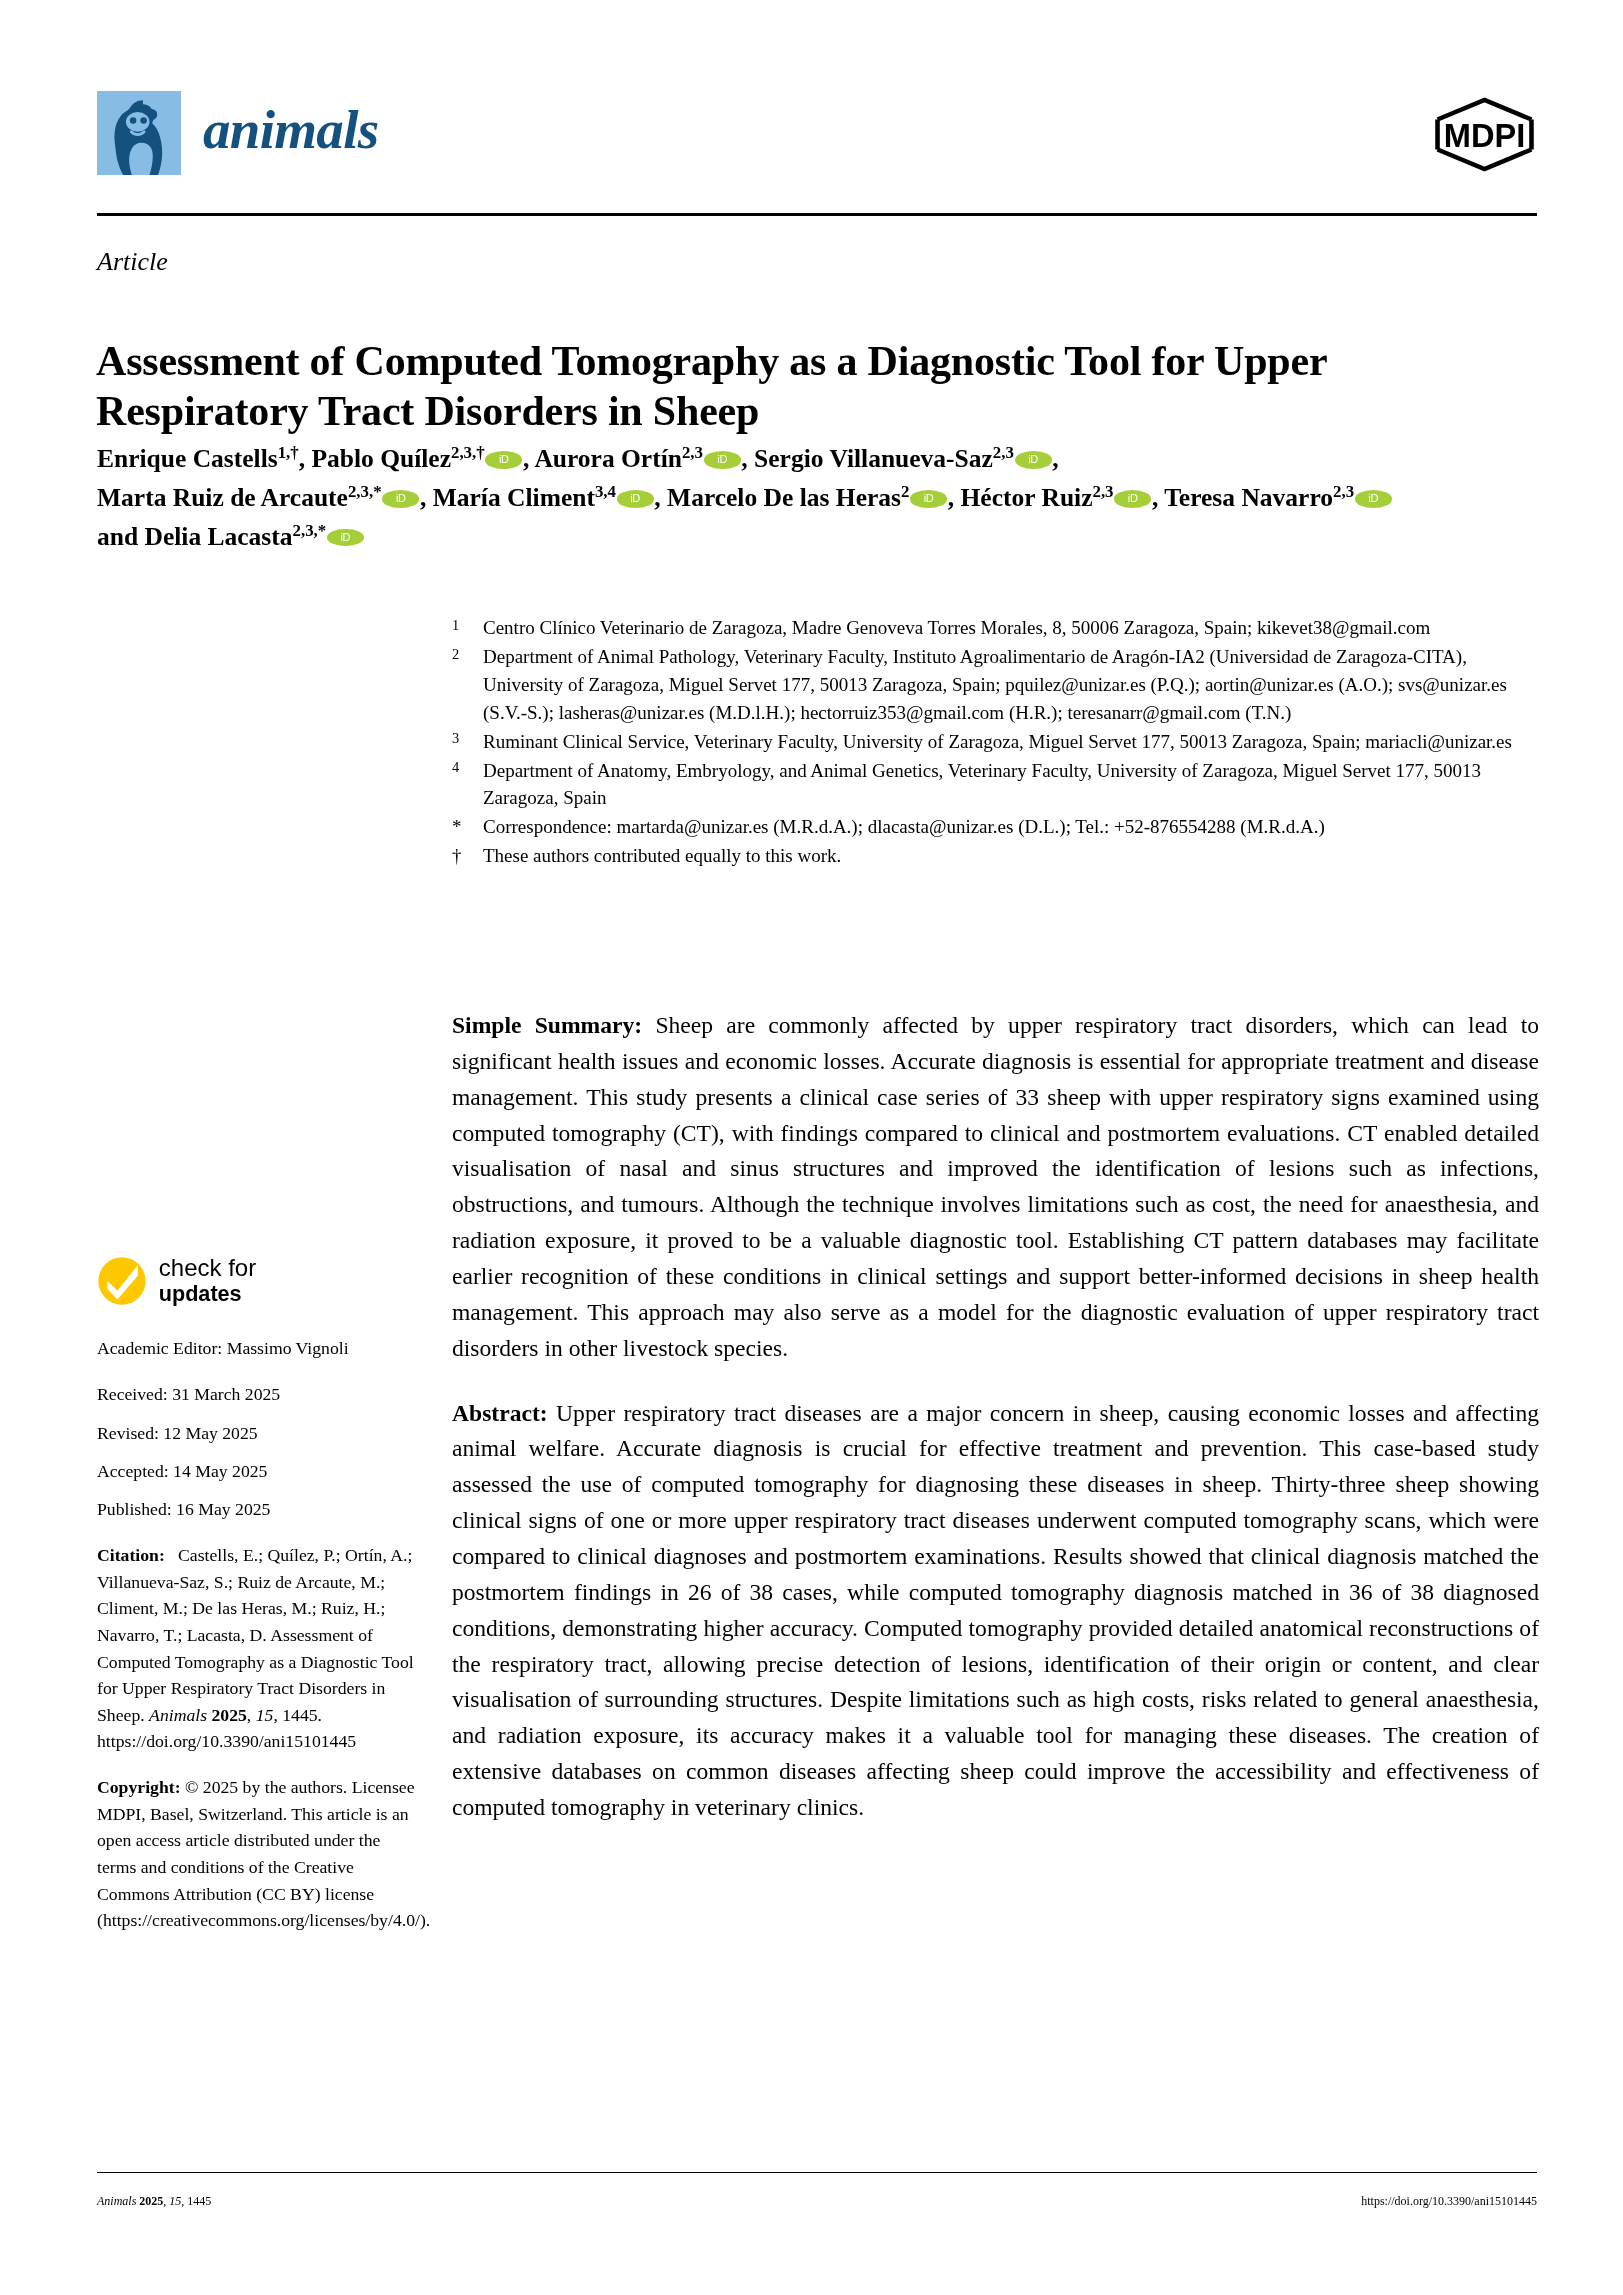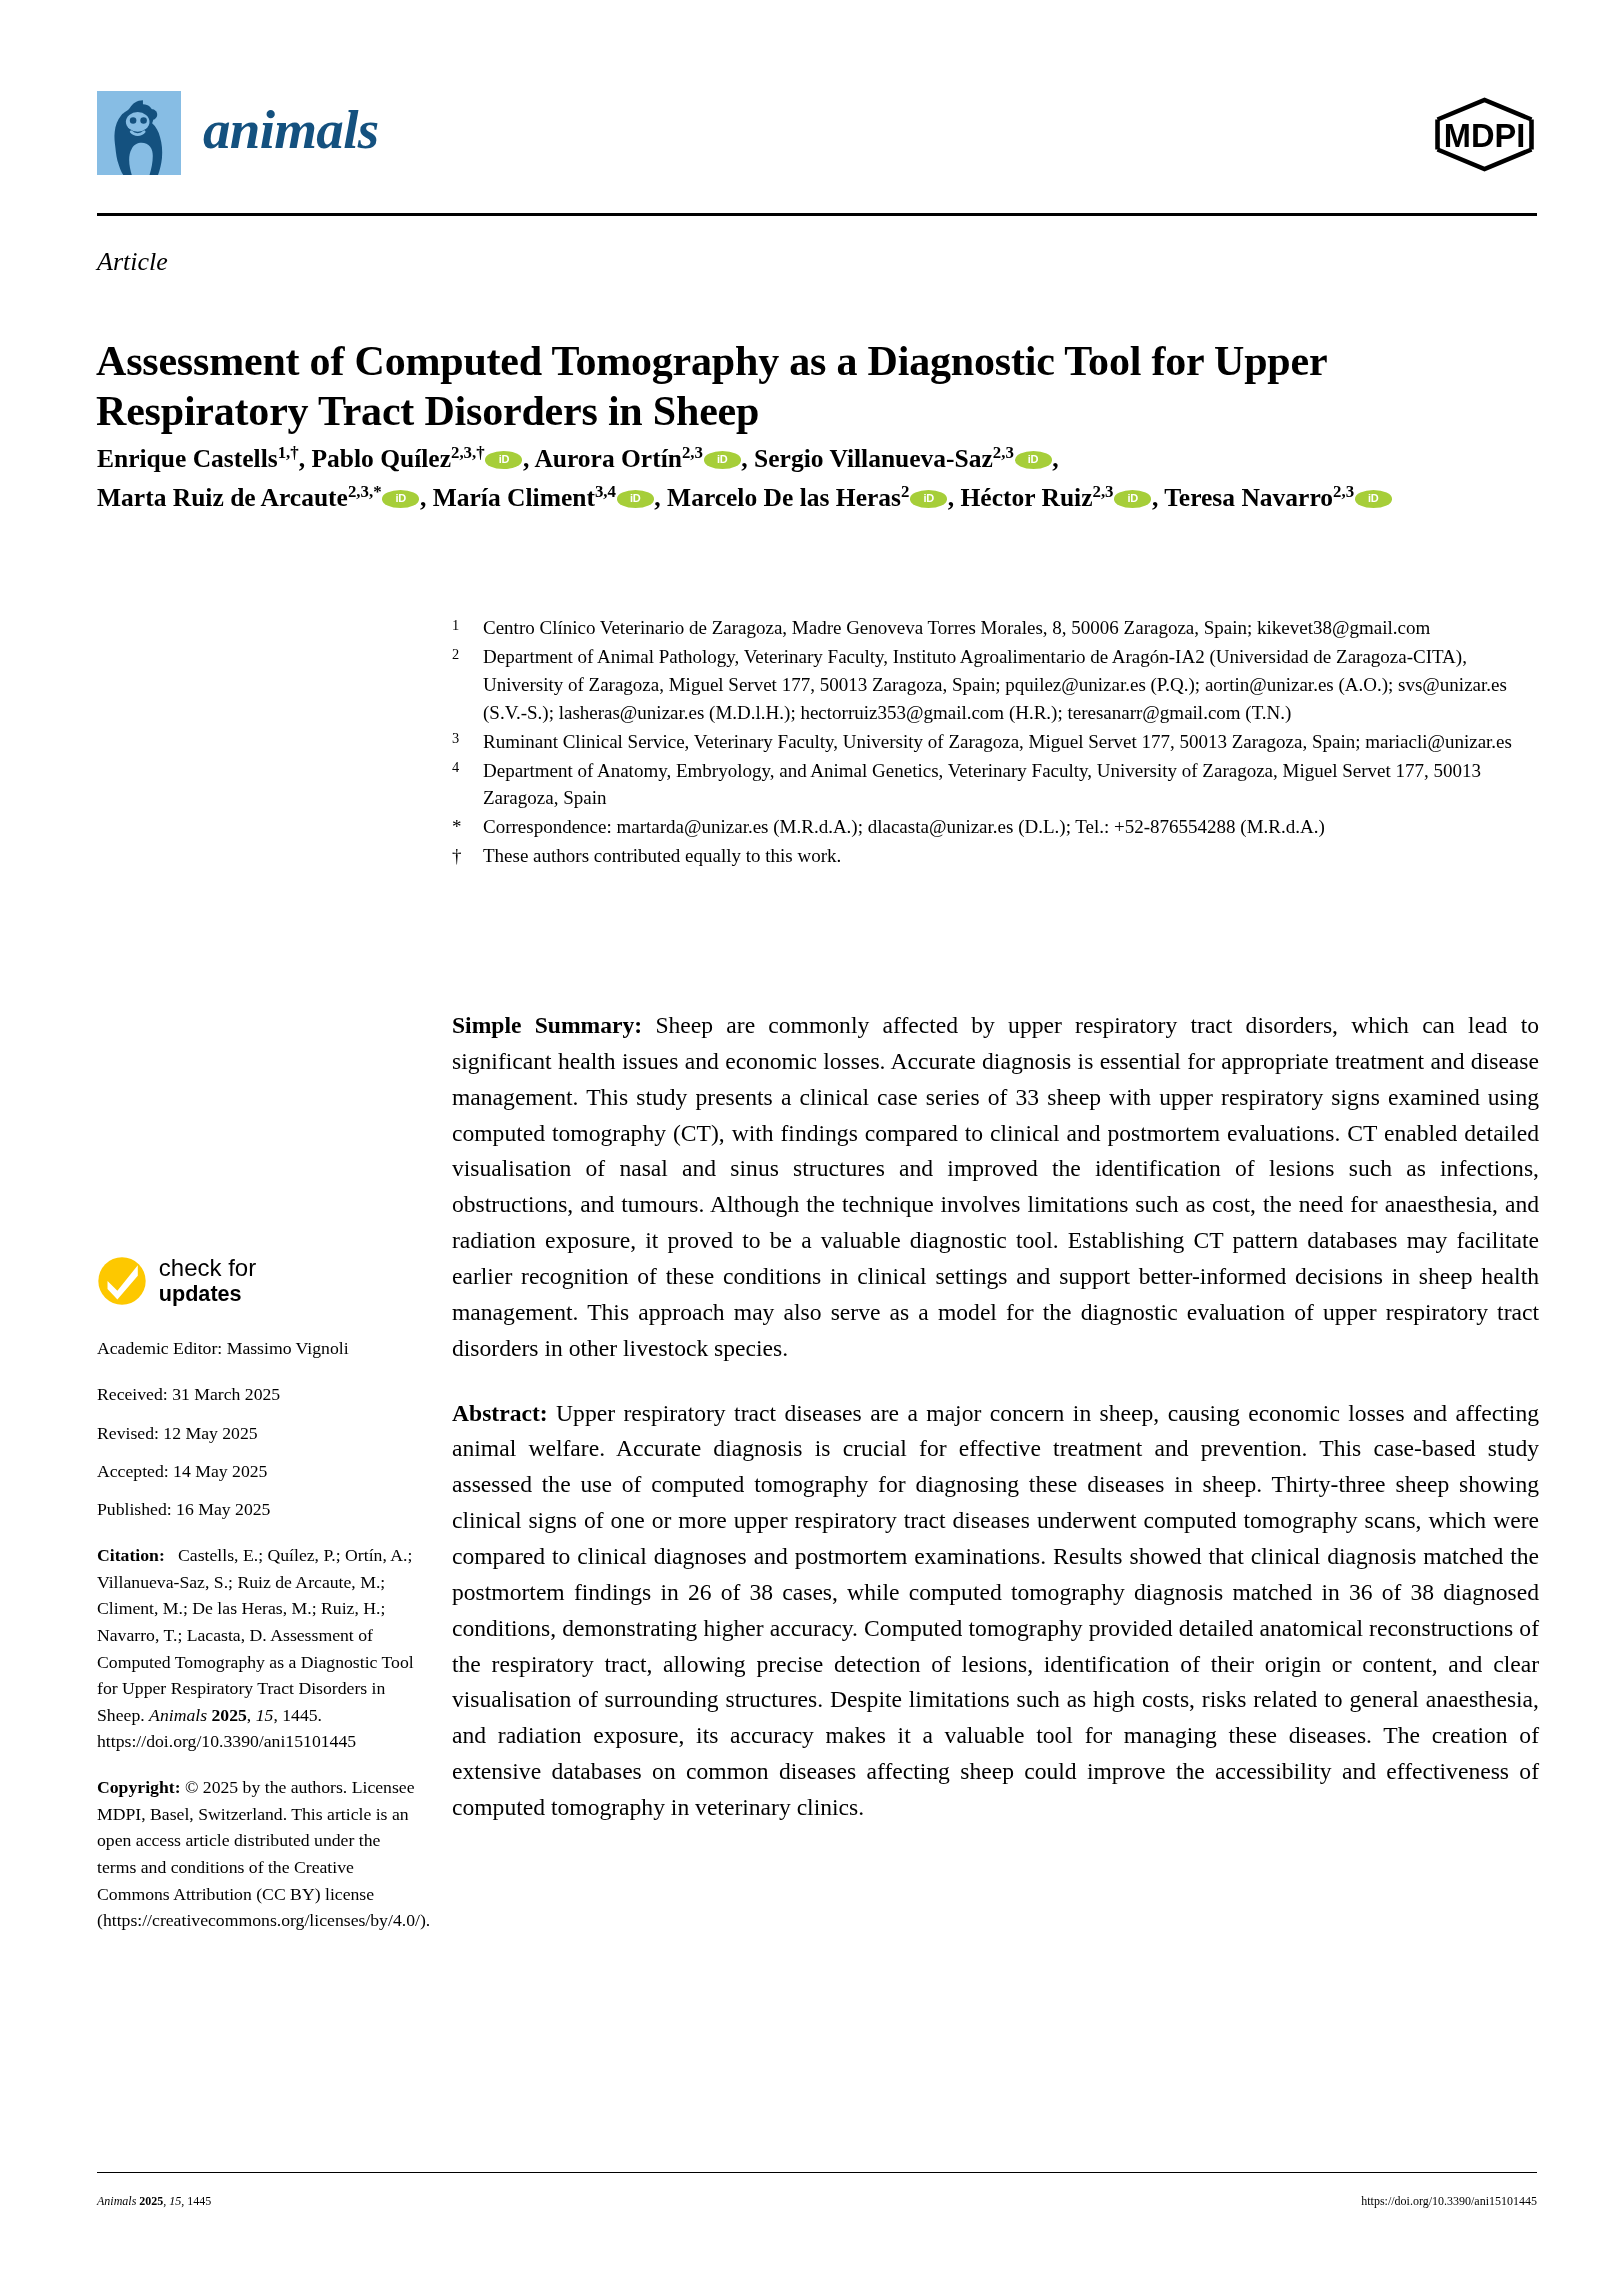--- a/index.html
+++ b/index.html
@@ -110,21 +110,21 @@
   }
   .orcid {
     display: inline-block;
     width: 37px;
     height: 17.7px;
     border-radius: 50%;
     background: #a6ce39;
     color: #ffffff;
     font-family: "Liberation Sans", sans-serif;
     font-size: 11px;
-    font-weight: 700;
+    font-weight: 400;
     line-height: 17.7px;
     text-align: center;
     vertical-align: 3.9px;
     margin: 0 0.7px;
     letter-spacing: -0.3px;
   }
 
   
   .affiliations {
     position: absolute;
@@ -256,20 +256,24 @@
   <div class="article-type">Article</div>
   <h1 class="title">Assessment of Computed Tomography as a Diagnostic Tool for Upper Respiratory Tract Disorders in Sheep</h1>
 
   <div class="authors">
     <div>
       <span><span>Enrique Castells</span><span class="sup">1,†</span></span><span>, </span><span><span>Pablo Quílez</span><span class="sup">2,3,†</span><span class="orcid">iD</span></span><span>, </span><span><span>Aurora Ortín</span><span class="sup">2,3</span><span class="orcid">iD</span></span><span>, </span><span><span>Sergio Villanueva-Saz</span><span class="sup">2,3</span><span class="orcid">iD</span></span><span>,</span>
     </div>
     <div>
       <span><span>Marta Ruiz de Arcaute</span><span class="sup">2,3,*</span><span class="orcid">iD</span></span><span>, </span><span><span>María Climent</span><span class="sup">3,4</span><span class="orcid">iD</span></span><span>, </span><span><span>Marcelo De las Heras</span><span class="sup">2</span><span class="orcid">iD</span></span><span>, </span><span><span>Héctor Ruiz</span><span class="sup">2,3</span><span class="orcid">iD</span></span><span>, </span><span><span>Teresa Navarro</span><span class="sup">2,3</span><span class="orcid">iD</span></span>
     </div>
+    <div>
+      <span>and</span>
+      <span><span>Delia Lacasta</span><span class="sup">2,3,*</span><span class="orcid">iD</span></span>
+    </div>
   </div>
 
   <div class="affiliations">
     <div class="aff-row">
       <div class="aff-marker">1</div>
       <div class="aff-body">Centro Clínico Veterinario de Zaragoza, Madre Genoveva Torres Morales, 8, 50006 Zaragoza, Spain; kikevet38@gmail.com</div>
     </div>
     <div class="aff-row">
       <div class="aff-marker">2</div>
       <div class="aff-body">Department of Animal Pathology, Veterinary Faculty, Instituto Agroalimentario de Aragón-IA2 (Universidad de Zaragoza-CITA), University of Zaragoza, Miguel Servet 177, 50013 Zaragoza, Spain; pquilez@unizar.es (P.Q.); aortin@unizar.es (A.O.); svs@unizar.es (S.V.-S.); lasheras@unizar.es (M.D.l.H.); hectorruiz353@gmail.com (H.R.); teresanarr@gmail.com (T.N.)</div>

